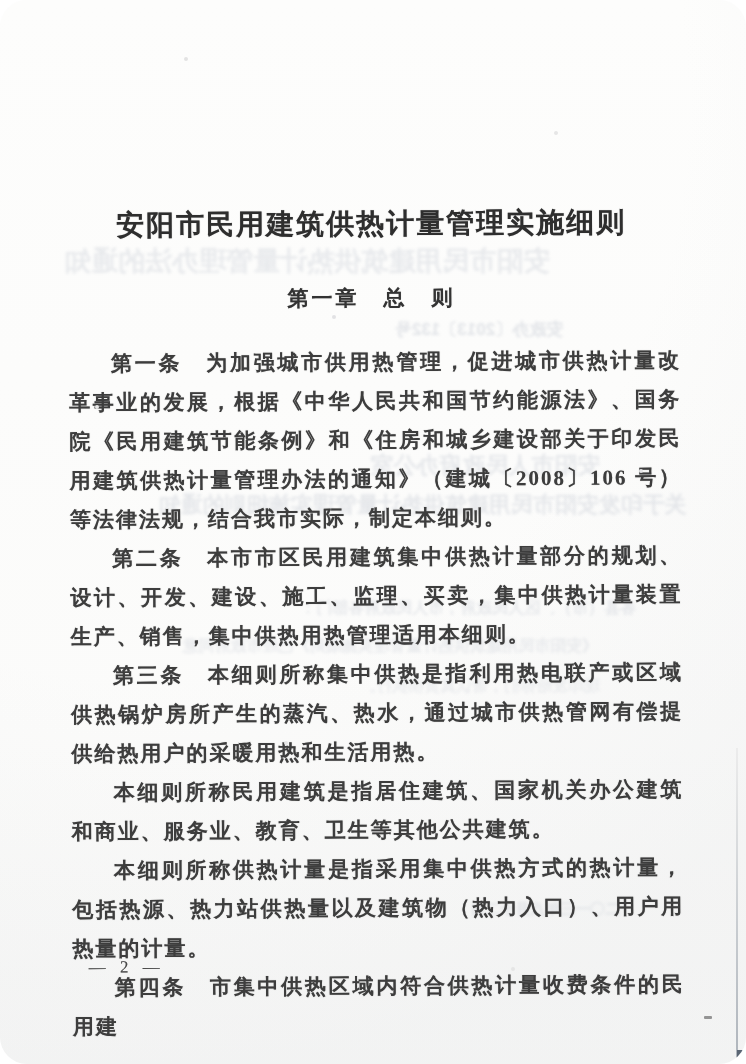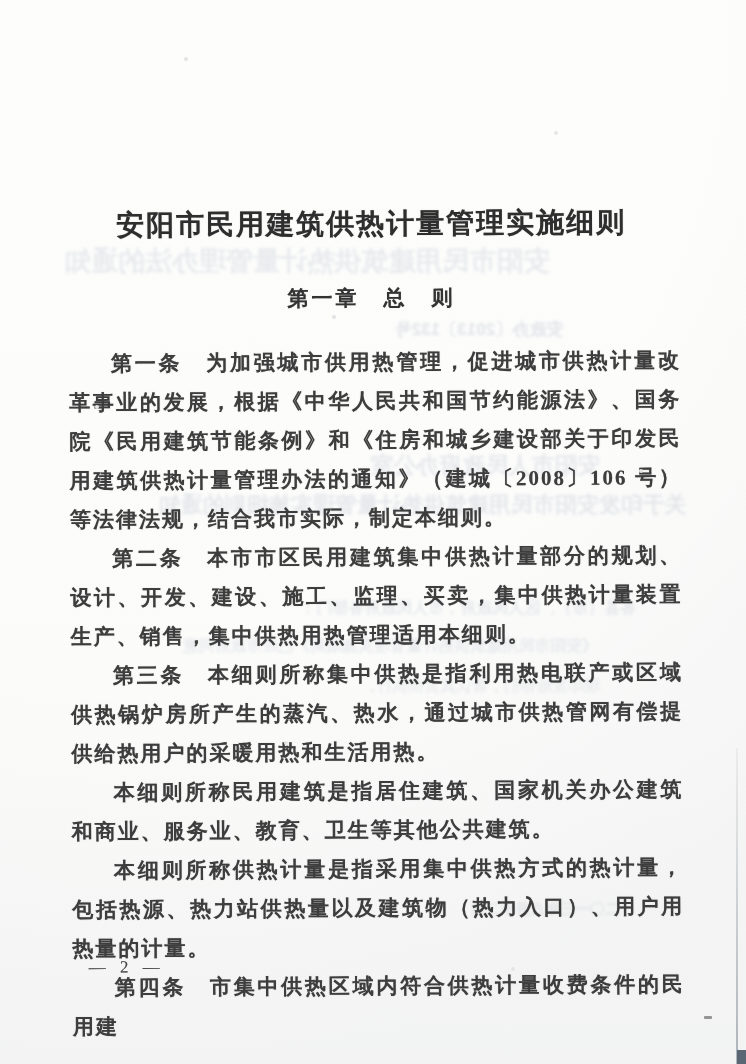--- a/index.html
+++ b/index.html
@@ -9,20 +9,21 @@
     font-family: "Liberation Serif", serif;
     overflow: hidden;
   }
   .page {
     position: relative;
     width: 746px; height: 1064px;
     background:
       radial-gradient(120% 90% at 20% 10%, rgba(255,255,255,0) 60%, rgba(225,227,229,0.25) 100%),
       linear-gradient(180deg, #fdfdfc 0%, #fbfbfa 70%, #f8f8f7 100%);
     overflow: hidden;
+    border-radius: 27px;
   }
   .scan-rotate {
     position: absolute; inset: 0;
     transform: rotate(-0.35deg);
   }
   .doc-title {
     position: absolute; top: 206px; left: 0; width: 100%;
     text-align: center;
     font-family: "Liberation Sans", sans-serif;
     font-weight: 700;

